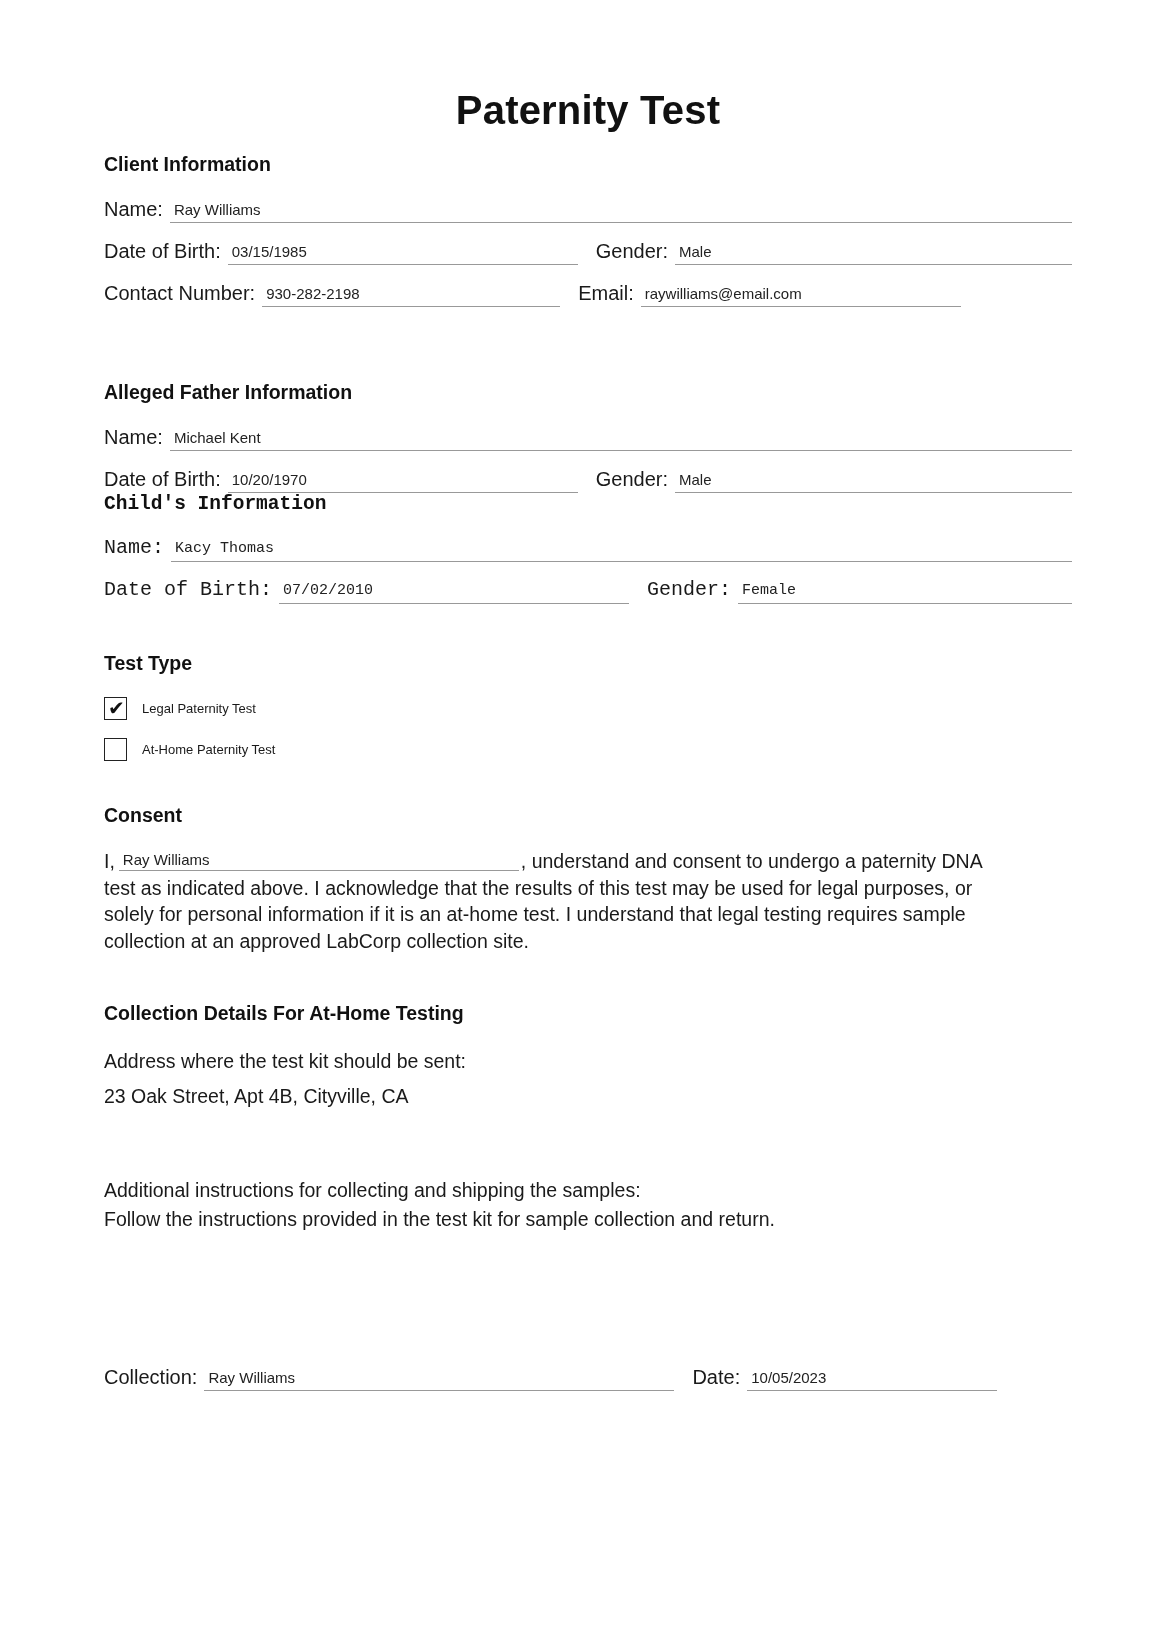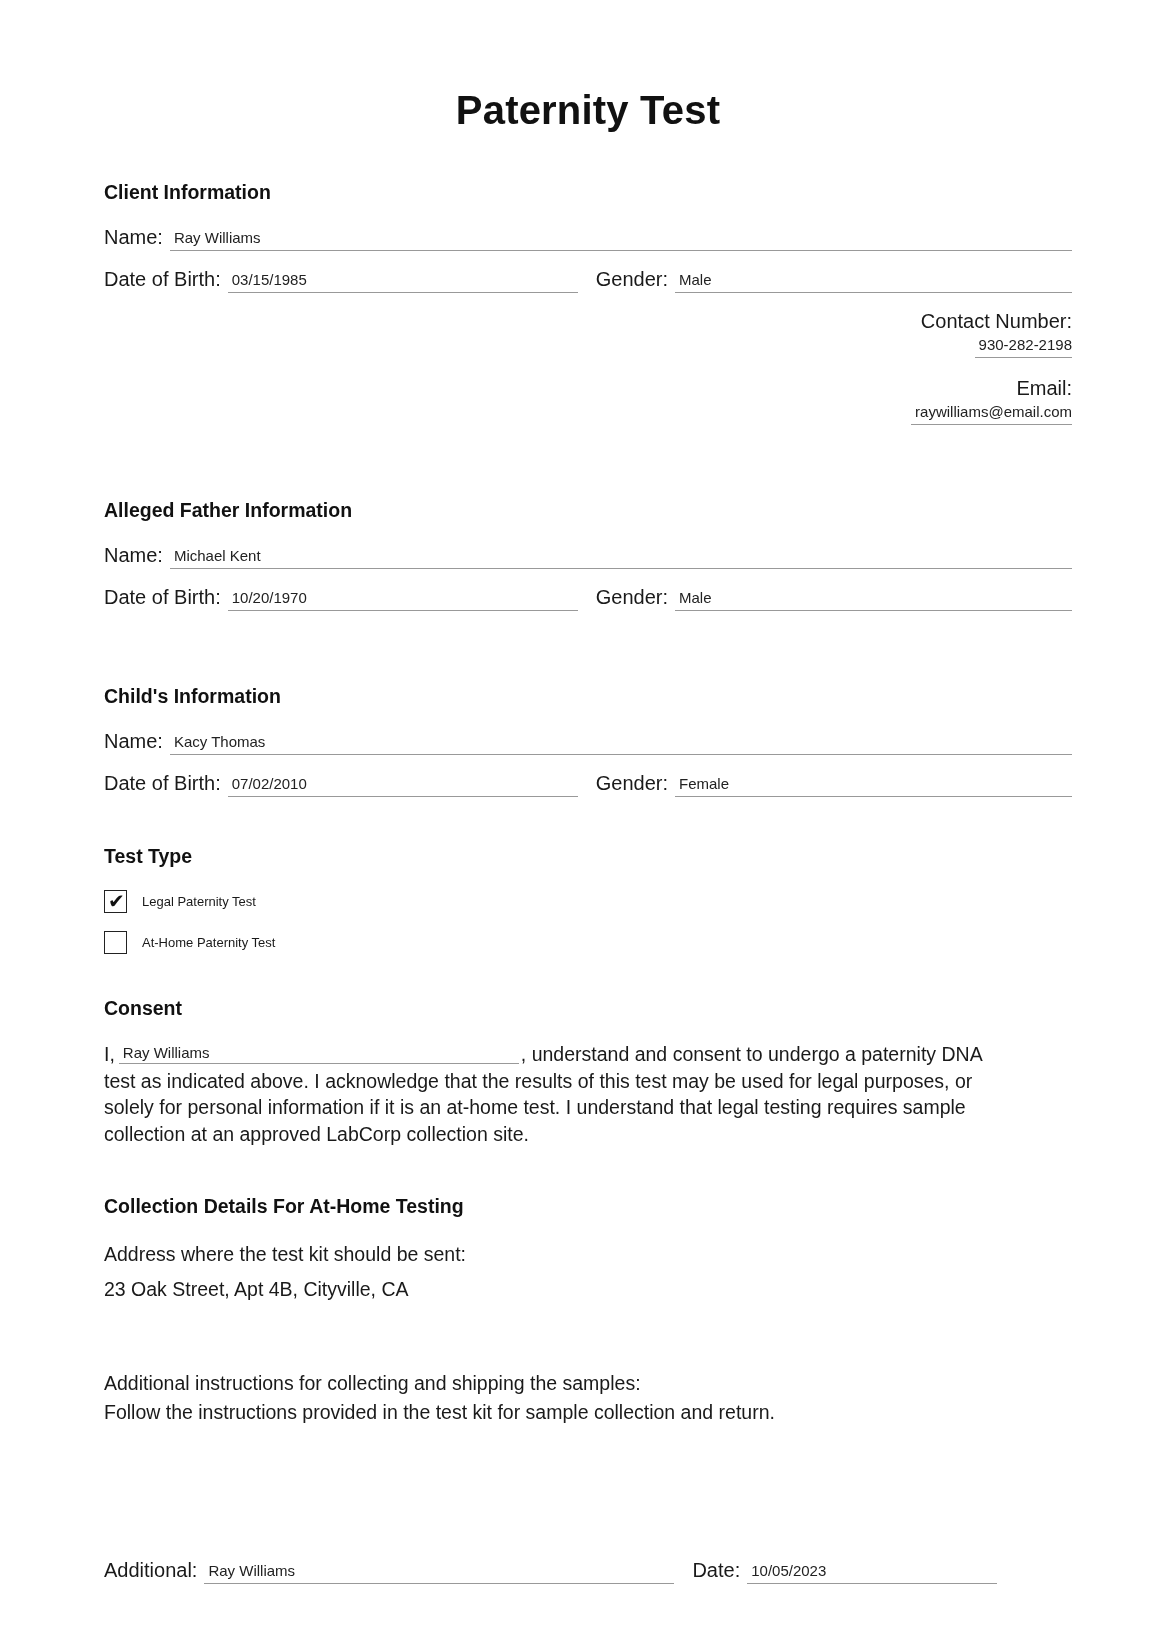--- a/index.html
+++ b/index.html
@@ -139,21 +139,21 @@
     width: 100%;
   }
 </style>
 </head>
 <body>
 
 <div class="page">
 
   <h1 class="doc-title">Paternity Test</h1>
 
-  <div style="margin-top:48px;">
+  <div style="margin-top:20px;">
     <div class="section-heading">Client Information</div>
 
     <div class="field-row" style="margin-top:21px;">
       <span class="field-label">Name:</span>
       <span class="field-line">
         <span class="field-value">Ray Williams</span>
       </span>
     </div>
 
     <div class="field-row" style="margin-top:16px;">
@@ -161,21 +161,21 @@
       <span class="field-line" style="max-width:350px;">
         <span class="field-value">03/15/1985</span>
       </span>
       <span class="spacer-col"></span>
       <span class="field-label">Gender:</span>
       <span class="field-line">
         <span class="field-value">Male</span>
       </span>
     </div>
 
-    <div class="field-row" style="margin-top:16px;flex-direction:column;">
+    <div class="field-row" style="margin-top:16px;">
       <span class="field-label">Contact Number:</span>
       <span class="field-line" style="max-width:298px;">
         <span class="field-value">930-282-2198</span>
       </span>
       <span class="spacer-col"></span>
       <span class="field-label">Email:</span>
       <span class="field-line" style="max-width:320px;">
         <span class="field-value">raywilliams@email.com</span>
       </span>
     </div>
@@ -197,21 +197,21 @@
         <span class="field-value">10/20/1970</span>
       </span>
       <span class="spacer-col"></span>
       <span class="field-label">Gender:</span>
       <span class="field-line">
         <span class="field-value">Male</span>
       </span>
     </div>
   </div>
 
-  <div style="margin-top:74px;">
+  <div style="font-family:Liberation Mono, monospace;">
     <div class="section-heading">Child's Information</div>
 
     <div class="field-row" style="margin-top:21px;">
       <span class="field-label">Name:</span>
       <span class="field-line">
         <span class="field-value">Kacy Thomas</span>
       </span>
     </div>
 
     <div class="field-row" style="margin-top:16px;">
@@ -257,21 +257,21 @@
     <div class="section-heading">Collection Details For At-Home Testing</div>
 
     <p class="body-text" style="margin-top:23px;">Address where the test kit should be sent:</p>
     <p class="body-text" style="margin-top:8px;">23 Oak Street, Apt 4B, Cityville, CA</p>
 
     <p class="body-text" style="margin-top:68px;">Additional instructions for collecting and shipping the samples:</p>
     <p class="body-text" style="margin-top:2px;">Follow the instructions provided in the test kit for sample collection and return.</p>
   </div>
 
   <div class="sig-row" style="margin-top:88px;">
-    <span class="field-label">Additional:</span>
+    <span class="field-label">Collection:</span>
     <span class="field-line" style="max-width:470px;">
       <span class="field-value">Ray Williams</span>
     </span>
     <span class="spacer-col"></span>
     <span class="field-label">Date:</span>
     <span class="field-line" style="max-width:250px;margin-top:48px;">
       <span class="field-value">10/05/2023</span>
     </span>
   </div>
 

